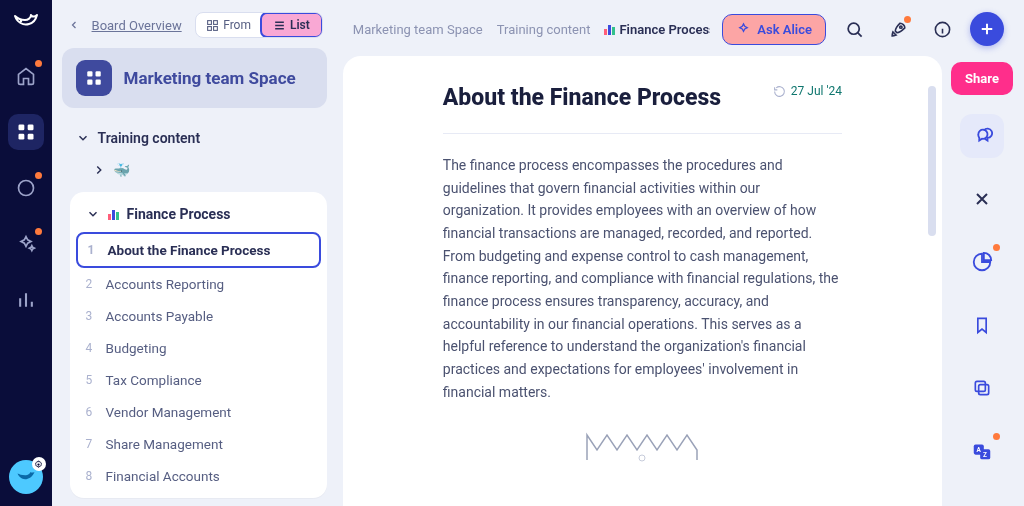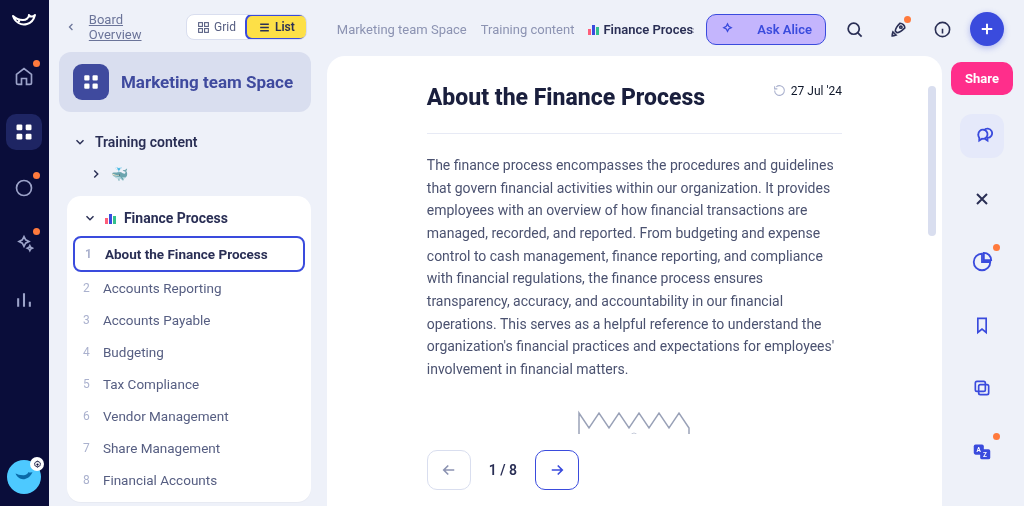--- a/index.html
+++ b/index.html
@@ -10,49 +10,49 @@
 .icon-rail-item.active { background: #1e2563; color: #fff; }
 .icon-rail-item .dot { position: absolute; top: 2px; right: 2px; width: 7px; height: 7px; background: #ff7a3d; border-radius: 50%; }
 .icon-rail-bottom { margin-top: auto; }
 .avatar { width: 34px; height: 34px; border-radius: 50%; background: #4dc9ff; position: relative; display:flex; align-items:center; justify-content:center;}
 .avatar .gear { position:absolute; top:-3px; right:-3px; width:14px; height:14px; background:#fff; border-radius:50%; display:flex; align-items:center; justify-content:center;}
 .column-2 { width: 296px; display: flex; flex-direction: column; padding: 10px 8px 0 10px; }
 .col2-top { display: flex; align-items: center; justify-content: space-between; gap: 8px; padding: 2px 4px 10px 6px; }
 .bo-link { color: #6b7499; font-size: 13px; text-decoration: underline; display: flex; align-items: center; gap: 12px; cursor: pointer; }
 .view-toggle { display: flex; border: 1px solid #d9deef; border-radius: 8px; overflow: hidden; background: #fff; }
 .view-btn { padding: 5px 10px; font-size: 12px; color: #565e82; display: flex; align-items: center; gap: 4px; cursor: pointer; }
-.view-btn.active { background: #fde047; border: 2px solid #3a4bdd; border-radius: 7px; margin: -1px; padding: 4px 11px; font-weight: 600; color: #2a2f55; }
+.view-btn.active { background: #f9a8d4; border: 2px solid #3a4bdd; border-radius: 7px; margin: -1px; padding: 4px 11px; font-weight: 600; color: #2a2f55; }
 .space-card { background: #d9deef; border-radius: 12px; padding: 12px 14px; display: flex; align-items: center; gap: 12px; margin-bottom: 4px; }
 .space-icon { width: 36px; height: 36px; background: #3f4a9e; border-radius: 9px; display: flex; align-items: center; justify-content: center; }
 .space-title { font-size: 17px; font-weight: 700; color: #3f4a9e; line-height: 1.2; }
 .tree { padding: 10px 0 0 0; font-size: 14px; color: #2a2f55; }
 .tree-row { display: flex; align-items: center; gap: 8px; padding: 8px 6px 8px 14px; cursor: pointer; font-weight: 600; }
 .tree-sub { display: flex; align-items: center; gap: 8px; padding: 8px 6px 8px 30px; cursor: pointer; color: #2a2f55; font-weight: 600; }
 .chev { display:inline-flex; }
 .tree-panel { background: #fff; border-radius: 14px; margin: 6px 0 0 8px; padding: 10px 6px 6px 6px; box-shadow: 0 1px 1px rgba(0,0,0,0.03); }
 .panel-head { display: flex; align-items: center; gap: 8px; padding: 4px 8px 10px 10px; font-weight: 700; color: #2a2f55; font-size: 14px;}
 .toc-item { display: flex; align-items: center; gap: 10px; padding: 8px 10px; border-radius: 8px; cursor: pointer; font-size: 13.5px; color: #565e82; }
 .toc-item .num { color: #aab1ce; font-size: 12px; width: 10px; }
 .toc-item.active { border: 2px solid #3a4bdd; color: #2a2f55; font-weight: 700; }
 .column-3 { flex: 1; display: flex; flex-direction: column; height: 100%; }
 .topbar { display: flex; align-items: center; gap: 12px; padding: 12px 20px 10px 18px; background: #eef1f9; }
 .breadcrumb { display: flex; align-items: center; gap: 7px; font-size: 13px; color: #8c93b2; flex: 1; min-width: 0; overflow: hidden;}
 .crumb { cursor: pointer; white-space: nowrap; }
 .crumb.current { color: #2a2f55; font-weight: 600; display: inline-flex; align-items: center; gap: 4px;}
-.ask-btn { border: 1.5px solid #3a4bdd; color: #3a4bdd; background: #c4b5fd; border-radius: 10px; padding: 7px 13px; font-size: 13px; font-weight: 600; display: flex; align-items: center; gap: 22px; cursor: pointer; }
+.ask-btn { border: 1.5px solid #3a4bdd; color: #3a4bdd; background: #fca5a5; border-radius: 10px; padding: 7px 13px; font-size: 13px; font-weight: 600; display: flex; align-items: center; gap: 6px; cursor: pointer; }
 .top-icn { width: 32px; height: 32px; display: flex; align-items: center; justify-content: center; color: #2a2f55; cursor: pointer; position: relative; }
 .top-icn .dot { position: absolute; top: 3px; right: 3px; width: 7px; height: 7px; background: #ff7a3d; border-radius: 50%; }
 .plus-btn { width: 34px; height: 34px; border-radius: 50%; background: #3a4bdd; color: #fff; display: flex; align-items: center; justify-content: center; cursor: pointer; box-shadow: 0 2px 6px rgba(58,75,221,0.35); }
 .content-row { flex: 1; display: flex; gap: 12px; padding: 0 14px 0 8px; min-height: 0; }
 .doc-card { flex: 1; background: #fff; border-radius: 18px 18px 0 0; padding: 28px 10px 0 10px; display: flex; flex-direction: column; position: relative; min-height: 0; }
 .doc-scroll { position: absolute; right: 6px; top: 30px; width: 8px; height: 150px; background: #d9deef; border-radius: 4px; }
 .doc-inner { padding: 0 90px 0 90px; flex:1; min-height:0; overflow:hidden;}
 .doc-head { display: flex; align-items: flex-start; justify-content: space-between; }
 .doc-title { font-size: 23px; font-weight: 800; color: #1a1f3d; }
-.doc-date { font-size: 12px; color: #0f172a; display: flex; align-items: flex-start; gap: 5px; }
+.doc-date { font-size: 12px; color: #0f766e; display: flex; align-items: flex-end; gap: 5px; }
 .divider { height: 1px; background: #e7eaf5; margin: 22px 0 20px; }
 .doc-body { font-size: 14px; line-height: 1.62; color: #4b5270; }
 .illus { margin-top: 22px; display:flex; justify-content:center;}
 .pager { display: flex; align-items: center; gap: 18px; padding: 16px 0 16px 90px; }
 .pg-btn { width: 44px; height: 40px; border: 1px solid #d9deef; border-radius: 10px; display: flex; align-items: center; justify-content: center; cursor: pointer; color: #8c93b2; background:#fff;}
 .pg-btn.primary { border-color: #3a4bdd; color: #3a4bdd; }
 .pg-label { font-size: 14px; font-weight: 600; color: #2a2f55; }
 .action-col { width: 56px; display: flex; flex-direction: column; align-items: center; gap: 19px; padding-top: 6px; }
 .share-btn { background: #ff2e8b; color: #fff; font-size: 13px; font-weight: 700; padding: 9px 14px; border-radius: 10px; cursor: pointer; }
 .ac-icon { width: 44px; height: 44px; border-radius: 12px; display: flex; align-items: center; justify-content: center; color: #3a4bdd; cursor: pointer; position: relative;}
@@ -129,21 +129,21 @@
       <span>Board Overview</span>
     </div>
     <div class="view-toggle">
       <div class="view-btn">
         <svg width="13" height="13" viewBox="0 0 24 24" fill="none" stroke="currentColor" stroke-width="2">
             <rect x="3" y="3" width="7" height="7"></rect>
             <rect x="14" y="3" width="7" height="7"></rect>
             <rect x="3" y="14" width="7" height="7"></rect>
             <rect x="14" y="14" width="7" height="7"></rect>
           </svg>
-        <span>Grid</span>
+        <span>From</span>
       </div>
       <div class="view-btn active">
         <svg width="13" height="13" viewBox="0 0 24 24" fill="none" stroke="currentColor" stroke-width="2.5">
             <path d="M4 6h16M4 12h16M4 18h16"></path>
           </svg>
         <span>List</span>
       </div>
     </div>
   </div>
 
@@ -295,33 +295,20 @@
         </div>
         <div class="divider"></div>
         <div class="doc-body">The finance process encompasses the procedures and guidelines that govern financial activities within our organization. It provides employees with an overview of how financial transactions are managed, recorded, and reported. From budgeting and expense control to cash management, finance reporting, and compliance with financial regulations, the finance process ensures transparency, accuracy, and accountability in our financial operations. This serves as a helpful reference to understand the organization's financial practices and expectations for employees' involvement in financial matters.</div>
         <div class="illus">
           <svg width="120" height="40" viewBox="0 0 120 40" fill="none">
               <path d="M5 35 L5 10 L15 25 L25 10 L35 25 L45 10 L55 25 L65 10 L75 25 L85 10 L95 25 L105 10 L115 25 L115 35" stroke="#9aa2b8" stroke-width="1.5" fill="none"></path>
               <circle cx="60" cy="33" r="3" fill="none" stroke="#c7ccdb"></circle>
             </svg>
         </div>
       </div>
-      <div class="pager">
-        <div class="pg-btn">
-          <svg width="18" height="18" viewBox="0 0 24 24" fill="none" stroke="currentColor" stroke-width="2.2">
-              <path d="M19 12H5M11 6l-6 6 6 6"></path>
-            </svg>
-        </div>
-        <div class="pg-label">1 / 8</div>
-        <div class="pg-btn primary">
-          <svg width="18" height="18" viewBox="0 0 24 24" fill="none" stroke="currentColor" stroke-width="2.2">
-              <path d="M5 12h14M13 6l6 6-6 6"></path>
-            </svg>
-        </div>
-      </div>
     </div>
 
     <div class="action-col">
       <div class="share-btn">Share</div>
       <div class="ac-icon bg">
         <svg width="22" height="22" viewBox="0 0 24 24" fill="none" stroke="currentColor" stroke-width="2">
             <path d="M8 10a5 5 0 1 1 4 5l-3 2v-3a5 5 0 0 1-1-4z"></path>
             <path d="M14 6a5 5 0 1 1 4 8v3l-3-2"></path>
           </svg>
       </div>

